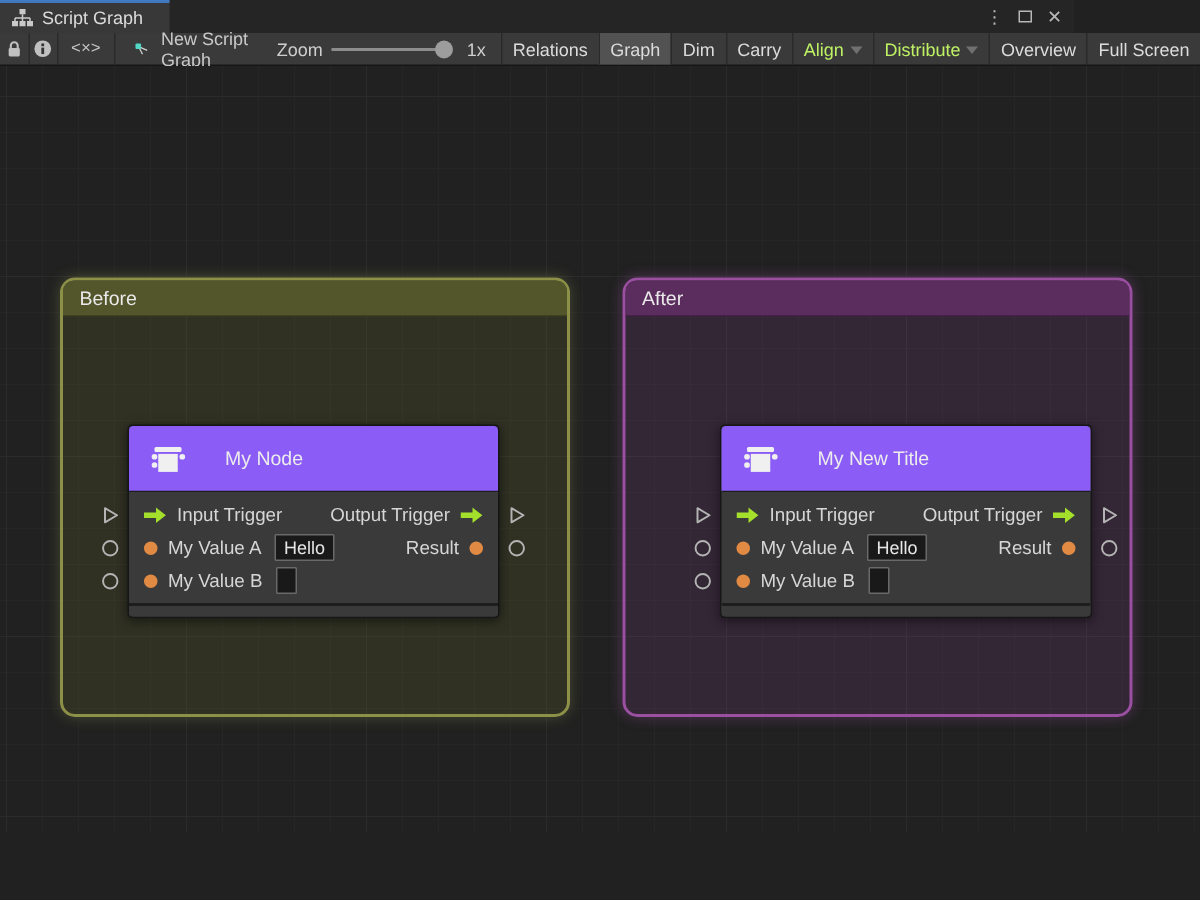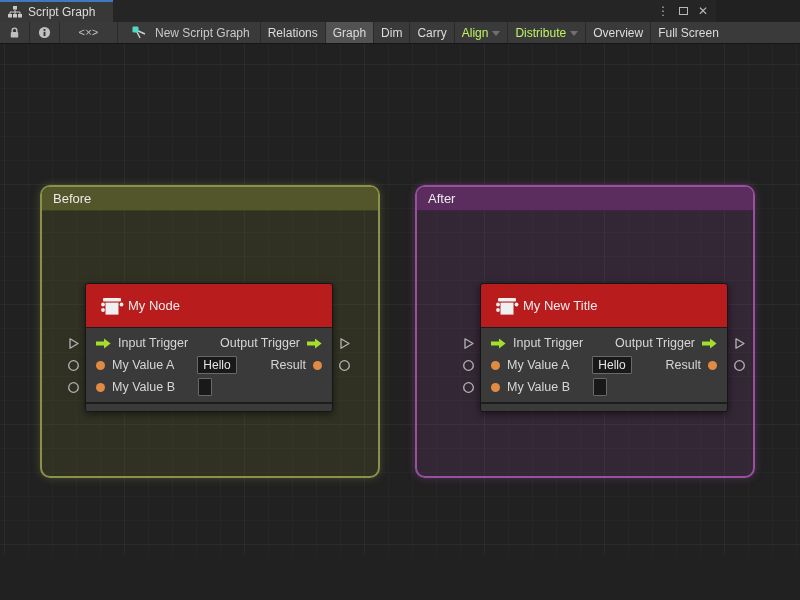--- a/index.html
+++ b/index.html
@@ -64,31 +64,31 @@
   .group-before .group-header { background:#53562b; }
   .group-after { left:415px; top:141px; background:rgba(152,66,160,0.16);
     border-color:#9b4fa1; box-shadow:0 0 9px rgba(165,85,175,0.35); }
   .group-after .group-header { background:#5a2d5e; }
 
   
   .node { position:absolute; width:248px; background:#3a3a3a;
     border:1px solid #161616; border-radius:3px; box-shadow:0 2px 7px rgba(0,0,0,0.5); }
   .node-before { left:85px; top:239px; }
   .node-after  { left:480px; top:239px; }
-  .node-header { height:44px; background:#b91c1c; border-bottom:1px solid #1d1d1d;
-    border-radius:3px 3px 0 0; display:flex; align-items:center; gap:3px;
+  .node-header { height:44px; background:#8b5cf6; border-bottom:1px solid #1d1d1d;
+    border-radius:3px 3px 0 0; display:flex; align-items:center; gap:25px;
     padding:0 13px; color:#ececec; font-size:13px; }
   .node-body { padding:4px 0; }
   .prow { height:22px; display:flex; align-items:center; padding:0 10px;
     color:#d6d6d6; font-size:12.5px; }
   .pleft  { display:flex; align-items:center; gap:7px; }
   .pright { margin-left:auto; display:flex; align-items:center; gap:7px; }
   .value-dot { width:9px; height:9px; border-radius:50%; background:#e08a43; flex:0 0 auto; }
   .value-box { background:#191919; border:1px solid #696969; color:#e6e6e6;
-    font-size:12px; height:18px; line-height:16px; padding:0 5px; margin-left:16px; border-radius:1px; }
+    font-size:12px; height:18px; line-height:16px; padding:0 5px; margin-left:2px; border-radius:1px; }
   .value-box.small { width:14px; padding:0; }
   .node-footer { height:9px; background:#3a3a3a; border-top:2px solid #1d1d1d;
     border-radius:0 0 3px 3px; }
   .eport { position:absolute; width:13px; height:13px; }
   .eport.l { left:-19px; } .eport.r { right:-19px; }
   .ep1 { top:53px; } .ep2 { top:75px; } .ep3 { top:97px; }
 </style>
 </head>
 <body>
 
@@ -130,20 +130,27 @@
   <div class="tb-sep"></div>
 
   <div class="graph-id">
     <svg width="16" height="14" viewBox="0 0 16 14">
       <path d="M4 4 L13 8 M4 4 L8 12" stroke="#cfcfcf" stroke-width="1.4" fill="none"></path>
       <rect x="0.5" y="0.5" width="6" height="6" rx="1.2" fill="#52d9c6"></rect>
     </svg>
     <span>New Script Graph</span>
   </div>
 
+  <div class="zoom-wrap">
+    <span>Zoom</span>
+    <div class="zoom-track">
+      <div class="zoom-handle"></div>
+    </div>
+    <span style="margin-left:8px">1x</span>
+  </div>
 
   <div class="tb-buttons">
     <div class="tb-btn">
       <span>Relations</span>
     </div>
     <div class="tb-btn active">
       <span>Graph</span>
     </div>
     <div class="tb-btn">
       <span>Dim</span>

